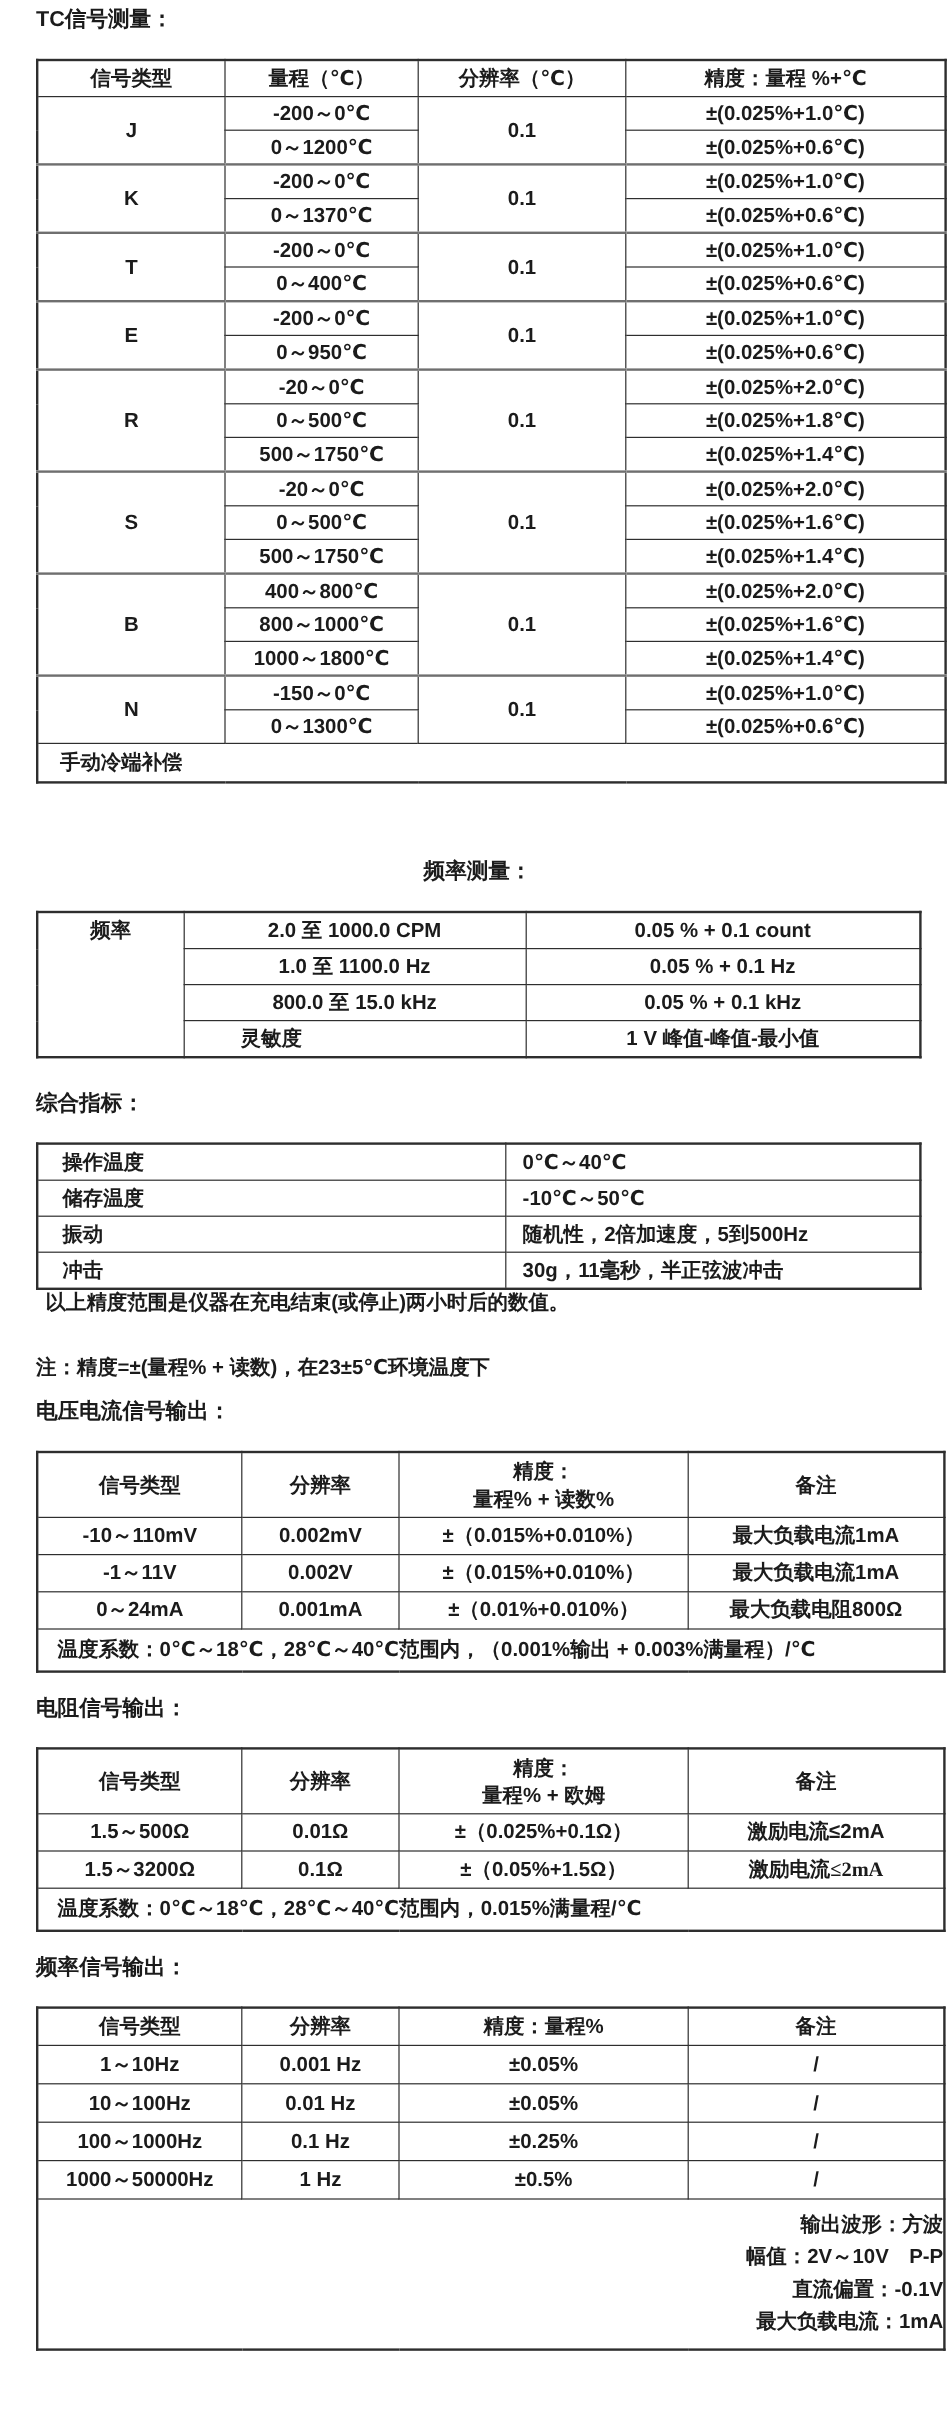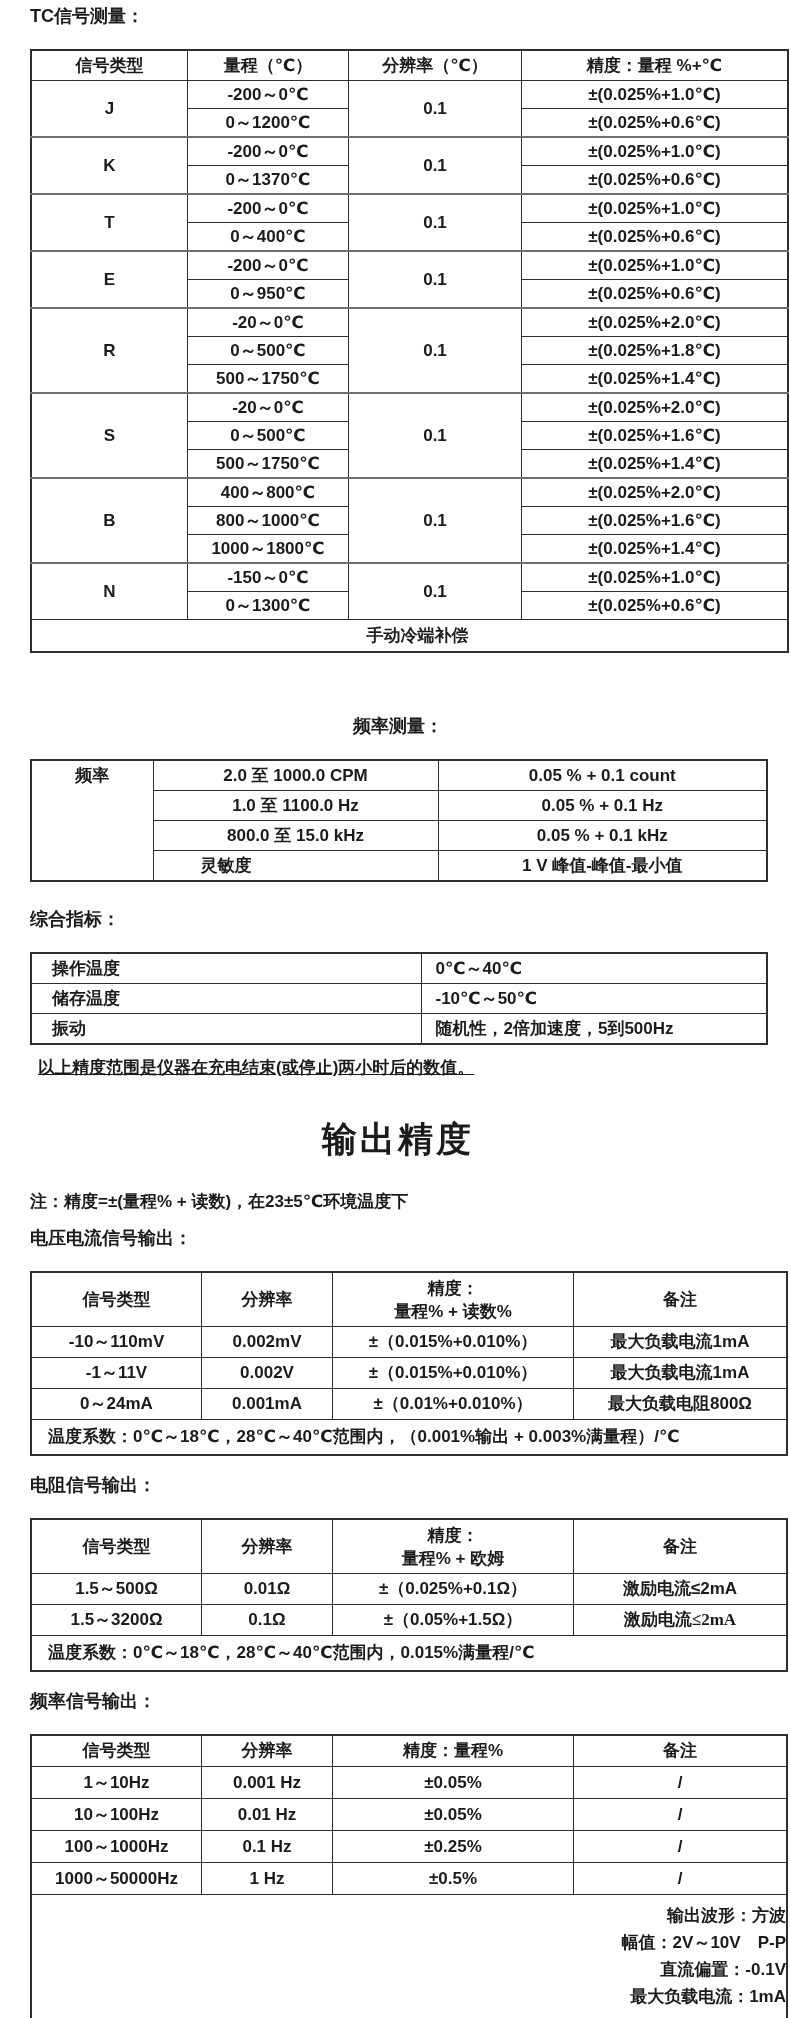--- a/index.html
+++ b/index.html
@@ -16,36 +16,36 @@
   .spec-table{border-collapse:collapse;table-layout:fixed;width:736px;border:2px solid #2e2e2e;margin-top:22px;}
   .spec-table th,.spec-table td{
     border:1px solid #2e2e2e;text-align:center;vertical-align:middle;
     font-size:17px;font-weight:700;padding:0 2px;color:#1b1b1b;line-height:1.15;
   }
 
   
   .tc-table th{height:29px;}
   .tc-table td{height:27px;}
   .tc-table tr.gsep td{border-top:2px solid #6f6f6f;}
-  .tc-table td.tc-footer{text-align:center;padding-left:18px;height:31px;}
+  .tc-table td.tc-footer{text-align:left;padding-left:18px;height:31px;}
   .tcw1{width:151px;} .tcw2{width:156px;} .tcw3{width:168px;} .tcw4{width:261px;}
 
   
   .fm-table td{height:29px;}
   .fm-table td.fm-label{vertical-align:top;line-height:29px;}
   .fm-table td.al{text-align:left;padding-left:47px;}
   .fmw1{width:122px;} .fmw2{width:285px;} .fmw3{width:329px;}
 
   
   .gen-table td{height:29px;text-align:left;}
   .gen-table td.g1{padding-left:20px;}
   .gen-table td.g2{padding-left:14px;}
   .genw1{width:390px;} .genw2{width:346px;}
 
-  .note{font-size:17px;line-height:22px;margin:12px 0 0 8px;text-decoration:underline;}
+  .note{font-size:17px;line-height:22px;margin:0 0 0 8px;}
   .big-title{font-size:35px;line-height:40px;text-align:center;letter-spacing:3px;margin:40px 0 0 0;}
   .note2{font-size:17px;line-height:22px;margin:32px 0 0 0;}
   .label-after{margin-top:14px;}
   .label-after2{margin-top:18px;}
 
   
   .out-table td{height:30px;border-radius:11px;}
   .out-table thead th{height:53px;}
   .out-table th .h2line{line-height:23px;}
   .out-table td.foot{text-align:left;padding-left:16px;height:34px;}
@@ -214,26 +214,29 @@
           <td class="g2">0℃～40℃</td>
         </tr>
         <tr>
           <td class="g1">储存温度</td>
           <td class="g2">-10℃～50℃</td>
         </tr>
         <tr>
           <td class="g1">振动</td>
           <td class="g2">随机性，2倍加速度，5到500Hz</td>
         </tr>
+        <tr>
+          <td class="g1">冲击</td>
+          <td class="g2">30g，11毫秒，半正弦波冲击</td>
+        </tr>
       </tbody>
   </table>
 
   <div class="note">以上精度范围是仪器在充电结束(或停止)两小时后的数值。</div>
 
-  <div class="big-title">输出精度</div>
 
   <div class="note2">注：精度=±(量程% + 读数)，在23±5℃环境温度下</div>
 
   <div class="section-label label-after">电压电流信号输出：</div>
 
   <table class="spec-table out-table">
     <thead>
       <tr>
         <th class="ow1">信号类型</th>
         <th class="ow2">分辨率</th>

